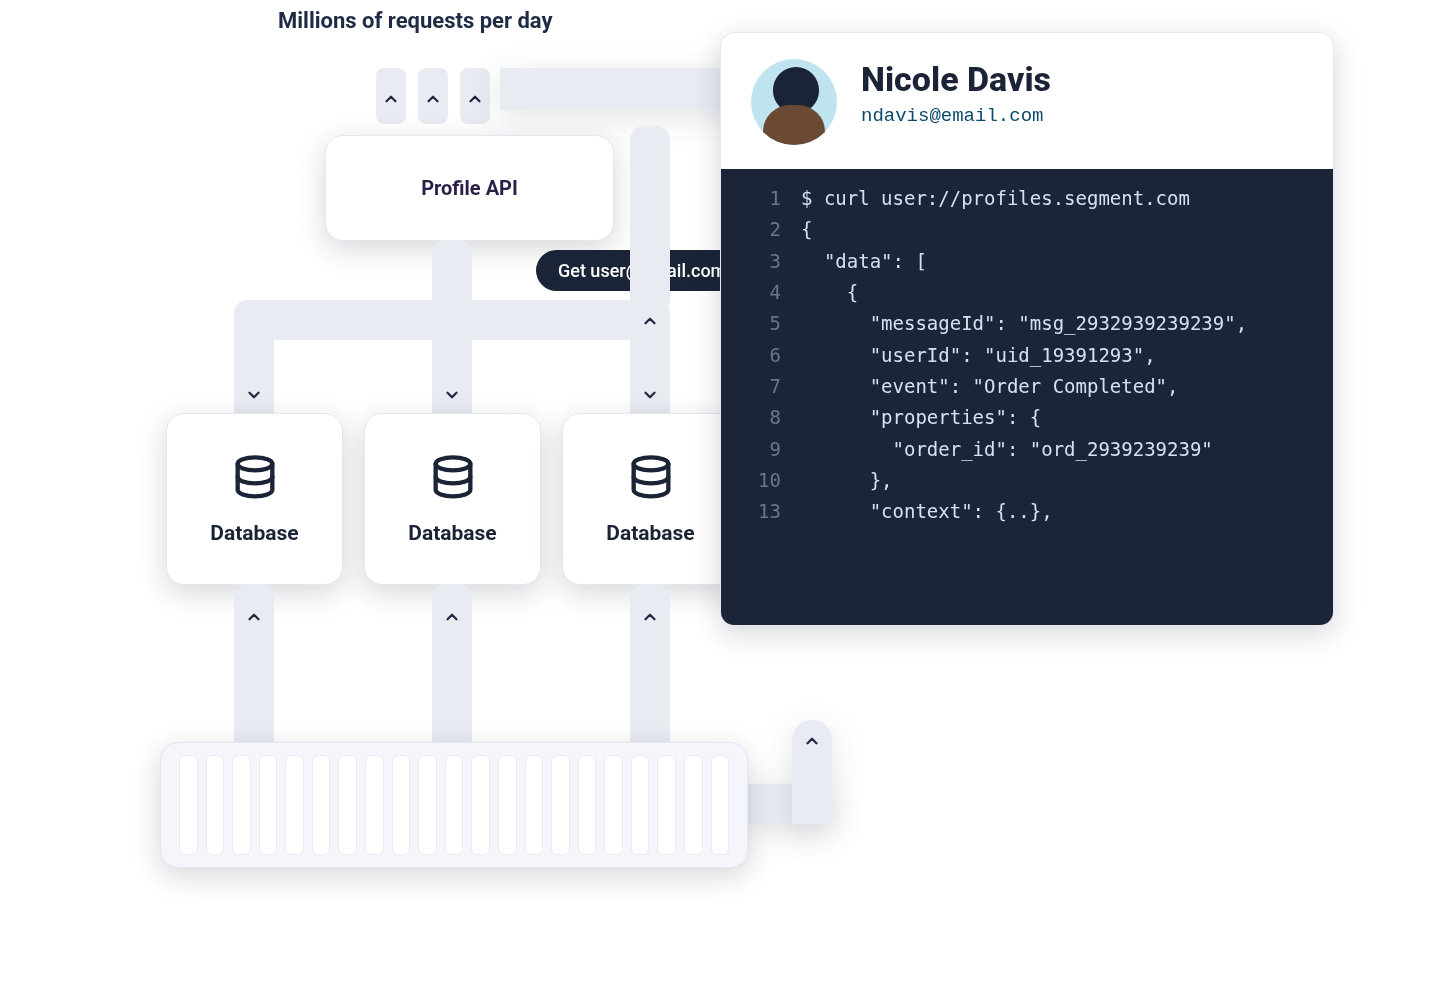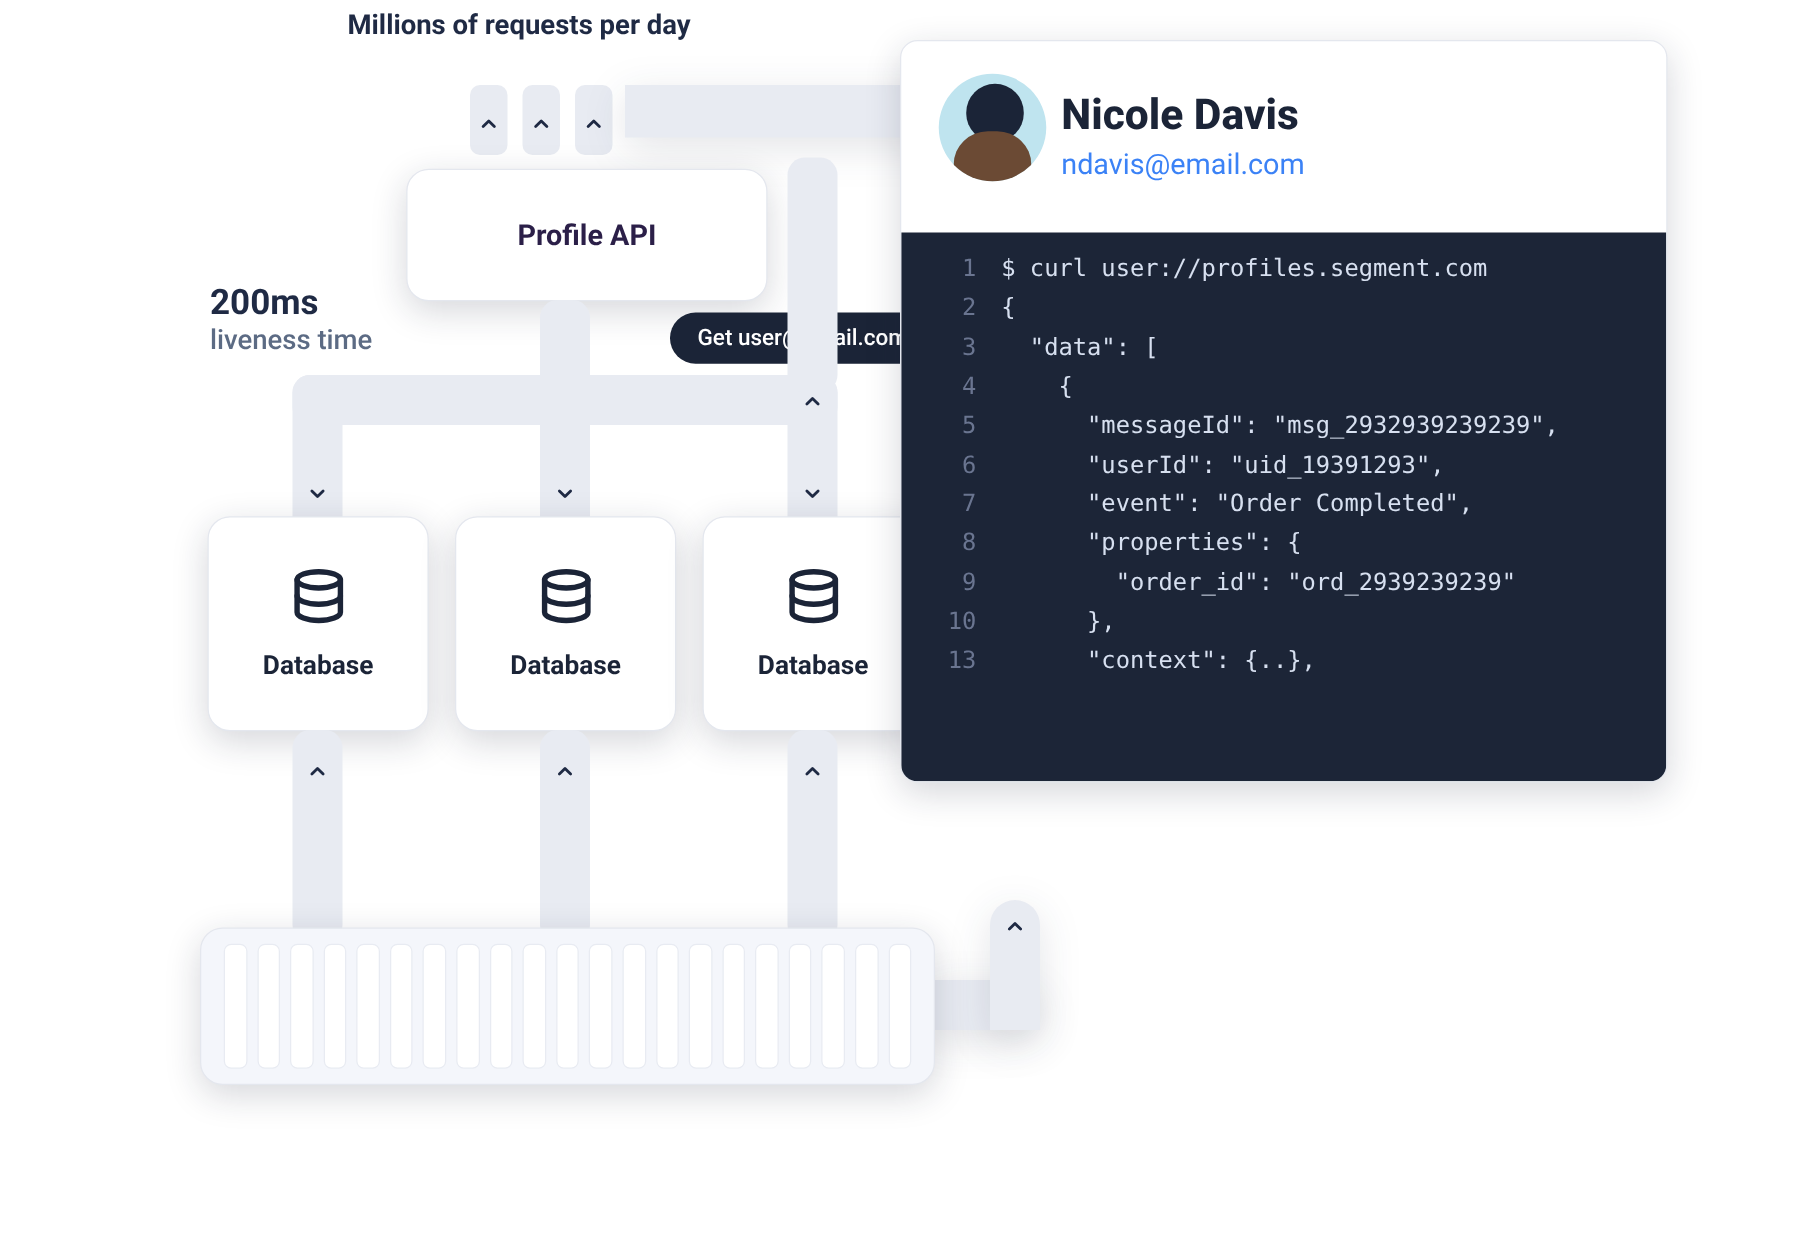--- a/index.html
+++ b/index.html
@@ -21,43 +21,43 @@
   
   .pipe{position:absolute;background:var(--pipe);border-radius:14px;}
   .chev{position:absolute;width:34px;height:34px;display:flex;align-items:center;justify-content:center;background:rgba(232,235,242,0);border-radius:8px;}
   .chev svg{stroke:var(--accent);}
 
   
   .up-pipe{position:absolute;width:30px;height:56px;background:var(--pipe);border-radius:8px;}
 
   
   .card{position:absolute;background:var(--card-bg);border:1px solid var(--card-border);border-radius:18px;box-shadow:var(--shadow);}
-  .profile-api{left:325px;top:135px;width:287px;height:104px;display:flex;align-items:center;justify-content:center;font-size:23px;font-weight:700;color:#2b1f48;}
+  .profile-api{left:325px;top:135px;width:287px;height:104px;display:flex;align-items:center;justify-content:center;font-size:20px;font-weight:700;color:#2b1f48;}
   .db-card{top:413px;width:175px;height:170px;display:flex;flex-direction:column;align-items:center;justify-content:center;gap:16px;}
   .db-card .lbl{font-size:21px;font-weight:700;color:var(--ink);}
 
   .pill{position:absolute;background:#1b2437;color:#fff;padding:10px 22px;border-radius:999px;font-size:18px;font-weight:500;white-space:nowrap;}
 
   .annot-top{position:absolute;left:278px;top:8px;font-size:22px;font-weight:700;color:var(--accent);}
   .annot-left{position:absolute;left:168px;top:225px;}
   .annot-left .big{font-size:28px;font-weight:700;color:var(--accent);}
   .annot-left .sub{font-size:22px;font-weight:500;color:var(--ink-muted);margin-top:2px;}
 
   
   .queue{position:absolute;left:160px;top:742px;width:588px;height:126px;background:#f4f6fb;border:1px solid var(--card-border);border-radius:18px;box-shadow:var(--shadow);padding:12px 18px;box-sizing:border-box;display:flex;align-items:stretch;gap:8px;}
   .queue .slot{flex:1;background:#ffffff;border-radius:6px;border:1px solid #e8ebf2;}
 
   
   .panel{position:absolute;left:720px;top:32px;width:612px;height:592px;background:var(--card-bg);border:1px solid var(--card-border);border-radius:14px;box-shadow:var(--shadow);overflow:hidden;display:flex;flex-direction:column;}
-  .panel-header{display:flex;align-items:flex-end;gap:12px;padding:26px 30px 41px;}
+  .panel-header{display:flex;align-items:flex-start;gap:24px;padding:26px 30px 24px;}
   .avatar{width:86px;height:86px;border-radius:50%;background:#bfe4ef;position:relative;overflow:hidden;flex:0 0 auto;}
   .avatar::before{content:"";position:absolute;left:22px;top:8px;width:46px;height:46px;background:#1b2437;border-radius:50% 50% 48% 48%;}
   .avatar::after{content:"";position:absolute;left:12px;top:46px;width:62px;height:60px;background:#6b4a34;border-radius:44% 44% 0 0;}
   .panel-header .who .name{font-size:34px;font-weight:800;color:var(--ink);}
-  .panel-header .who .mail{font-size:23px;color:#3b82f6;margin-top:6px;}
+  .panel-header .who .mail{font-size:19px;color:#0c4a6e;margin-top:6px;font-family:Liberation Mono, monospace;}
   .code{flex:1;background:var(--panel-bg);color:var(--panel-text);font-family:ui-monospace,SFMono-Regular,Menlo,Consolas,monospace;font-size:19px;line-height:1.65;padding:14px 0 14px 0;overflow:hidden;}
   .code .row{display:flex;align-items:baseline;}
   .code .ln{width:60px;text-align:right;padding-right:20px;color:var(--lineno);flex:0 0 auto;}
   .code .tx{white-space:pre;flex:1;}
 
   
   .soft{filter:drop-shadow(0 8px 16px rgba(25,34,54,.12));}
 </style>
 </head>
 <body>
@@ -85,24 +85,20 @@
       </svg>
     </div>
 
   <div class="pipe soft" style="left:500px;top:68px;width:260px;height:42px;border-radius:0 20px 20px 0"></div>
   <div class="chev" style="left:718px;top:72px">
       <svg width="20" height="20" viewBox="0 0 24 24" fill="none" stroke-width="3" stroke-linecap="round" stroke-linejoin="round">
         <polyline points="9 6 15 12 9 18"></polyline>
       </svg>
     </div>
 
-  <div class="annot-left">
-    <div class="big">200ms</div>
-    <div class="sub">liveness time</div>
-  </div>
 
   <div class="card profile-api">
     <span>Profile API</span>
   </div>
 
   <div class="pipe" style="left:432px;top:240px;width:40px;height:80px"></div>
 
   <div class="pipe" style="left:234px;top:300px;width:436px;height:40px"></div>
 
   <div class="pipe" style="left:234px;top:300px;width:40px;height:130px"></div>

